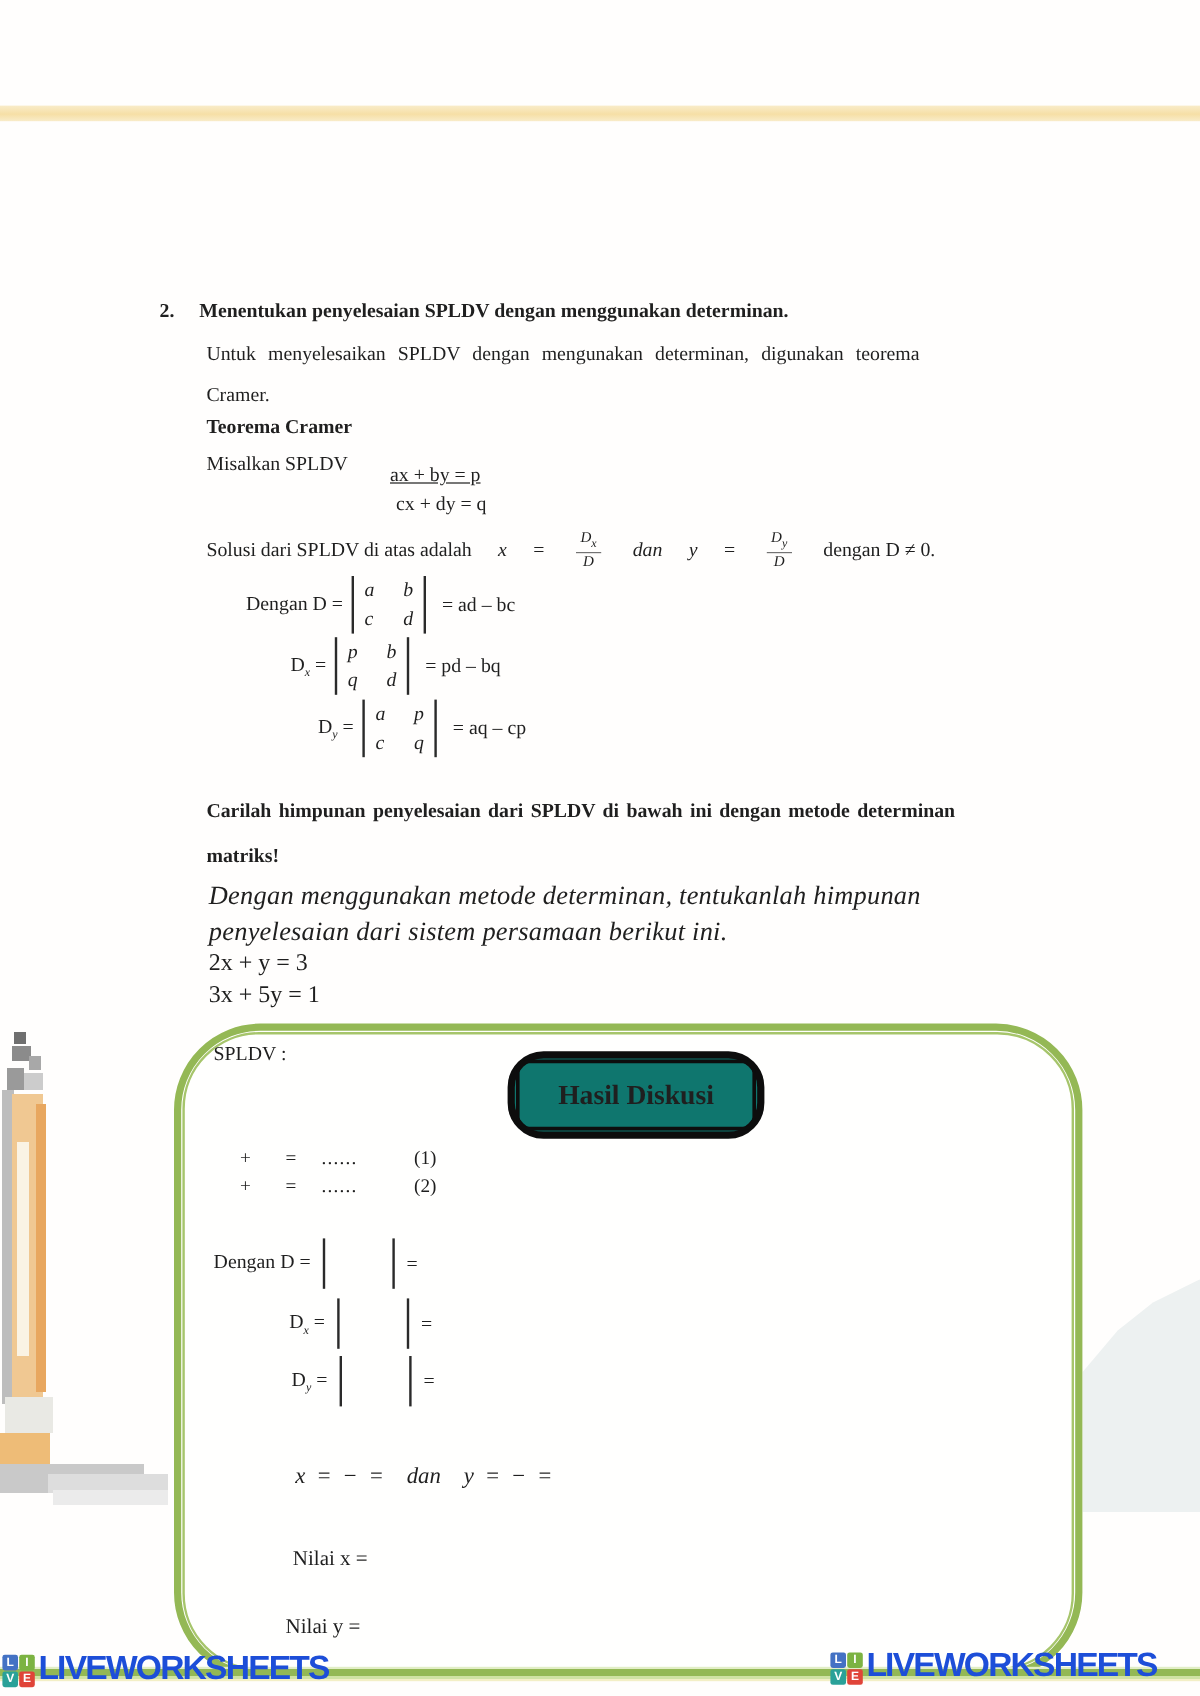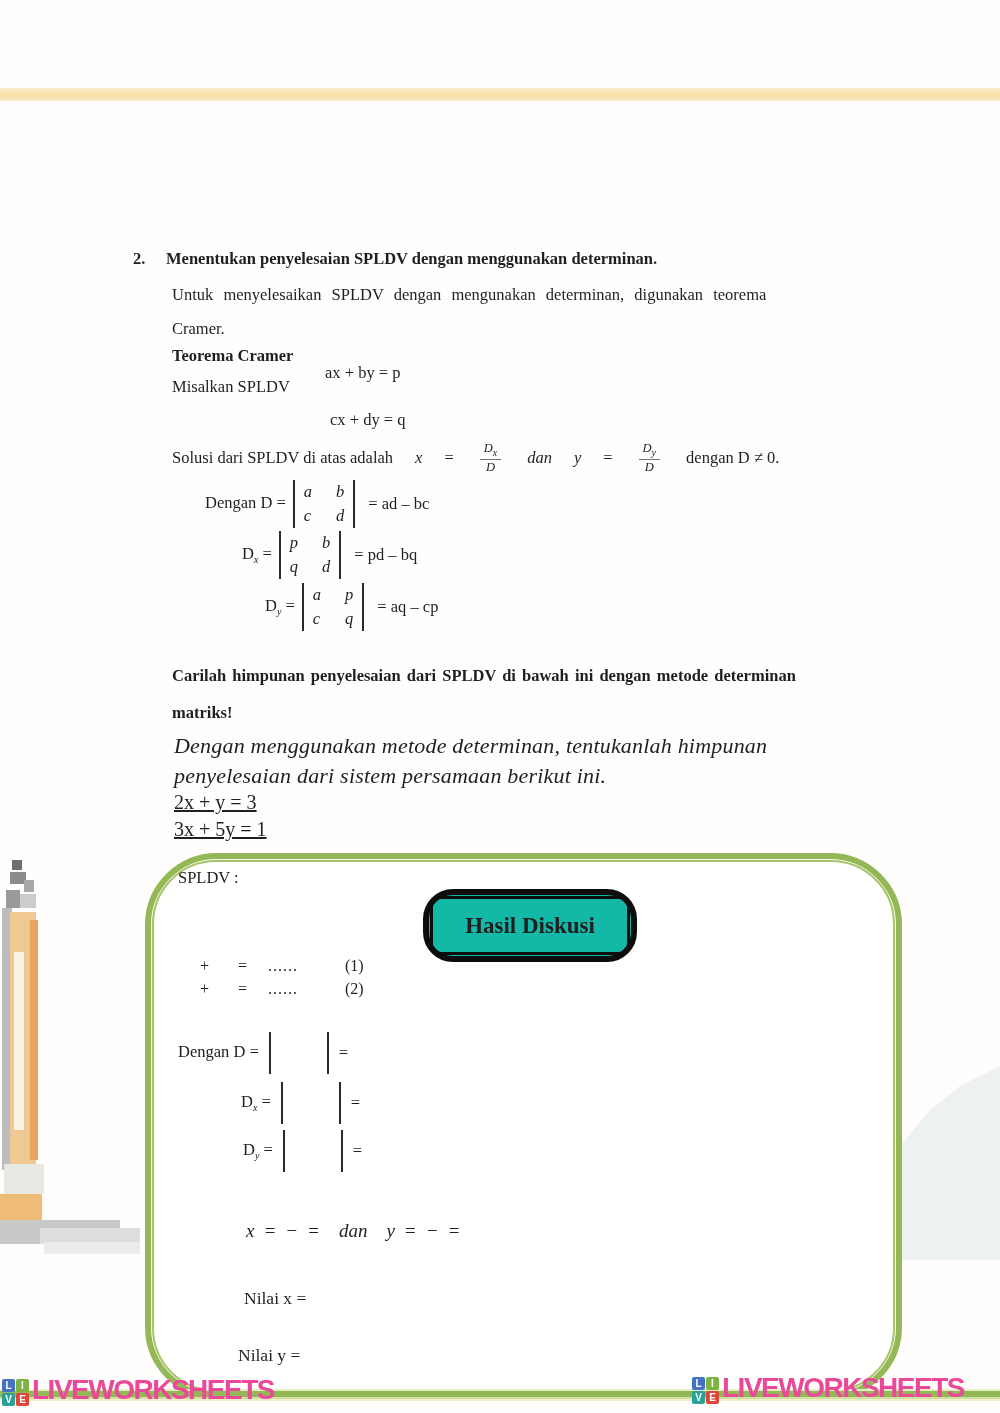--- a/index.html
+++ b/index.html
@@ -37,30 +37,30 @@
   
   .det-row { position:absolute; display:flex; align-items:center; height:54px; }
   .det-label { font-size:16.5px; white-space:pre; }
   .matrix { display:flex; align-items:stretch; height:48px; margin:0 7px; }
   .vbar { width:2px; background:#2a2a2a; }
   .mcells { display:grid; grid-template-columns:auto auto; column-gap:24px;
     padding:2px 9px; font-style:italic; font-size:16.5px; align-content:space-between; }
   .det-result { font-size:16.5px; margin-left:6px; }
 
   .big-text { font-size:22px; letter-spacing:0.2px;font-style:italic; }
-  .big-eq { font-size:20px;text-decoration:underline; }
+  .big-eq { font-size:20px; }
 
   
   .green-box { position:absolute; left:145px; top:853px; width:757px; height:546px;
     border:6px solid #94b855; border-radius:72px; background:#fffffe; z-index:1; }
   .green-box-inner { position:absolute; inset:1px; border:2px solid #a6c56b; border-radius:64px; }
 
   .hasil-title { position:absolute; left:423px; top:876px; width:214px; height:73px;
-    border:6px solid #0d0d0d; border-radius:30px; background:#14b8a6; z-index:2;
-    display:flex; align-items:center; justify-content:center;margin-top:13px; }
+    border:6px solid #0d0d0d; border-radius:30px; background:#0f766e; z-index:2;
+    display:flex; align-items:center; justify-content:center; }
   .hasil-title-inner { position:absolute; inset:1px; border:3px solid #0d0d0d; border-radius:11px; }
   .hasil-title-label { font-weight:bold; font-size:23px; z-index:1; }
 
   .blank-eq { position:absolute; display:flex; font-size:16px; z-index:2; }
   .blank-eq .tk-plus { width:38px; }
   .blank-eq .tk-eq { width:30px; }
   .blank-eq .tk-dots { width:77px; letter-spacing:1px; }
 
   .hdet { position:absolute; display:flex; align-items:center; height:46px; z-index:2; }
   .hdet .det-label { margin-right:10px; }
@@ -79,21 +79,21 @@
   
   .logo { position:absolute; display:flex; gap:3px; z-index:5; align-items:flex-start; }
   .logo-tiles { display:grid; grid-template-columns:13px 13px; grid-auto-rows:13px; gap:1px; margin-top:3px; }
   .tile { color:#fff; font:bold 10px/1 "Liberation Sans", sans-serif;
     display:flex; align-items:center; justify-content:center; border-radius:2px; }
   .tile-0 { background:#4472c4; }
   .tile-1 { background:#7cb342; }
   .tile-2 { background:#2aa198; }
   .tile-3 { background:#e04438; }
   .logo-text { font-family:"Liberation Sans", sans-serif; font-weight:bold;
-    font-size:28px; line-height:1; color:#ec4899; letter-spacing:-1.5px; }
+    font-size:28px; line-height:1; color:#1d4ed8; letter-spacing:-1.5px; }
 
   
   .tower-frag { position:absolute; left:0; top:860px; z-index:0; }
   .gray-frag { position:absolute; left:902px; top:1066px; width:98px; height:194px; z-index:0;
     background:#edf1f1; clip-path:polygon(100% 0, 100% 100%, 0 100%, 0 40%, 30% 22%, 60% 10%); }
 </style>
 </head>
 <body>
 
 <div class="page">
@@ -122,21 +122,21 @@
 
   <div class="abs bold body-text" style="left:133px; top:249px;">2.</div>
   <div class="abs bold body-text" style="left:166px; top:249px;">Menentukan penyelesaian SPLDV dengan menggunakan determinan.</div>
 
   <div class="abs body-text just1" style="left:172px; top:285px; width:700px;">Untuk menyelesaikan SPLDV dengan mengunakan determinan, digunakan teorema</div>
   <div class="abs body-text" style="left:172px; top:319px;">Cramer.</div>
 
   <div class="abs bold body-text" style="left:172px; top:346px;">Teorema Cramer</div>
 
   <div class="abs body-text" style="left:172px; top:377px;">Misalkan SPLDV</div>
-  <div class="abs body-text" style="left:325px; top:363px;">ax + by = p</div>
+  <div class="abs body-text" style="left:325px; top:386px;text-decoration:underline;">ax + by = p</div>
   <div class="abs body-text" style="left:330px; top:410px;">cx + dy = q</div>
 
   <div class="abs solusi-row" style="left:172px; top:441px;">
     <span>Solusi dari SPLDV di atas adalah</span>
     <span class="it">x</span>
     <span>=</span>
     <span class="frac">
       <span class="num"><span>D</span><sub>x</sub></span>
       <span class="den">D</span>
     </span>

